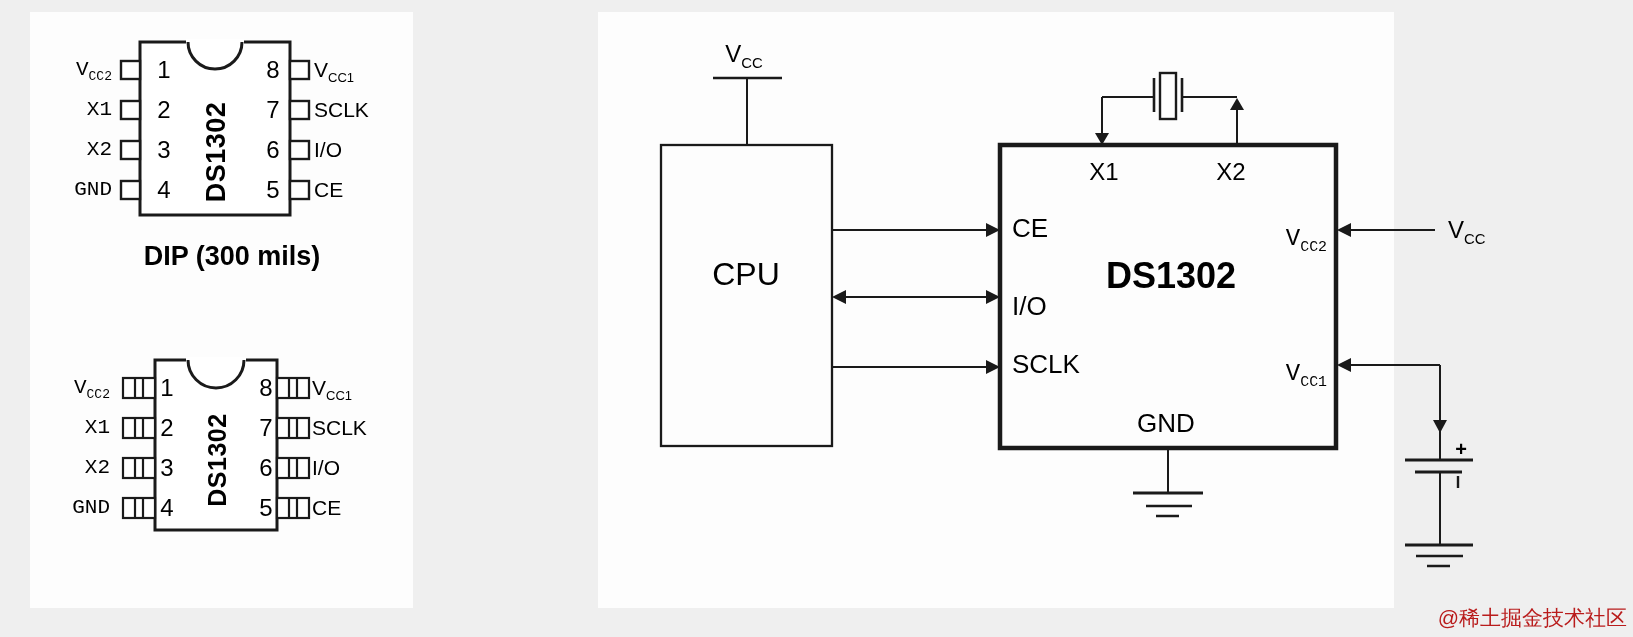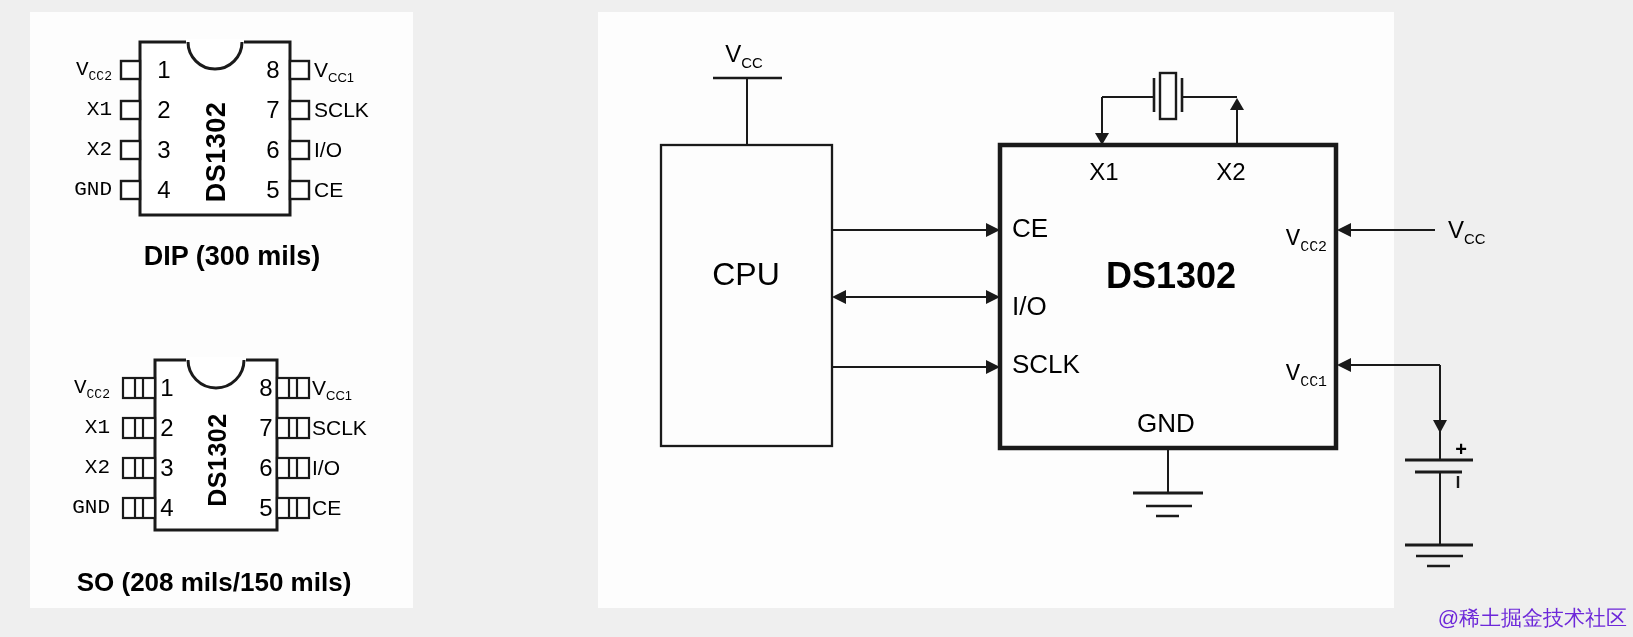--- a/index.html
+++ b/index.html
@@ -17,21 +17,21 @@
   sub.ss{font-size:0.62em;line-height:0;}
   .cap{position:absolute;font-weight:bold;text-align:center;white-space:nowrap;}
   .vlabel{
     position:absolute;font-weight:bold;white-space:nowrap;
     transform:translate(-50%,-50%) rotate(-90deg);
     letter-spacing:0.5px;
   }
   .bigchip{position:absolute;font-weight:bold;white-space:nowrap;text-align:center;}
   svg{position:absolute;left:0;top:0;}
   .wm{
-    position:absolute;color:#6d28d9;font-size:21px;line-height:26px;
+    position:absolute;color:#b91c1c;font-size:21px;line-height:26px;
     white-space:nowrap;text-align:center;
   }
 </style>
 </head>
 <body>
 
 <div class="panel" style="left:30px;top:12px;width:383px;height:596px;">
   <svg width="383" height="596" viewBox="0 0 383 596">
 
     <rect x="110" y="30" width="150" height="173" fill="#fff" stroke="#1a1a1a" stroke-width="3"></rect>
@@ -120,21 +120,20 @@
   <span class="num" style="left:222px;width:28px;top:403px;">7</span>
   <span class="num" style="left:222px;width:28px;top:443px;">6</span>
   <span class="num" style="left:222px;width:28px;top:483px;">5</span>
 
   <span class="lbl" style="left:282px;top:363px;"><span>V</span><sub class="ss">CC1</sub></span>
   <span class="lbl" style="left:282px;top:403px;">SCLK</span>
   <span class="lbl" style="left:282px;top:443px;">I/O</span>
   <span class="lbl" style="left:282px;top:483px;">CE</span>
 
   <div class="vlabel" style="left:187px;top:448px;font-size:25px;">DS1302</div>
-  <div class="cap" style="left:14px;width:340px;top:555px;font-size:26px;">SO (208 mils/150 mils)</div>
 </div>
 
 <div class="panel" style="left:598px;top:12px;width:796px;height:596px;">
   <svg width="989" height="596" viewBox="0 0 989 596">
     <g stroke="#1a1a1a" fill="none">
 
       <line x1="115" y1="66" x2="184" y2="66" stroke-width="2.6"></line>
       <line x1="149" y1="66" x2="149" y2="133" stroke-width="2"></line>
 
       <rect x="63" y="133" width="171" height="301" stroke-width="2.3" fill="#fdfdfd"></rect>

